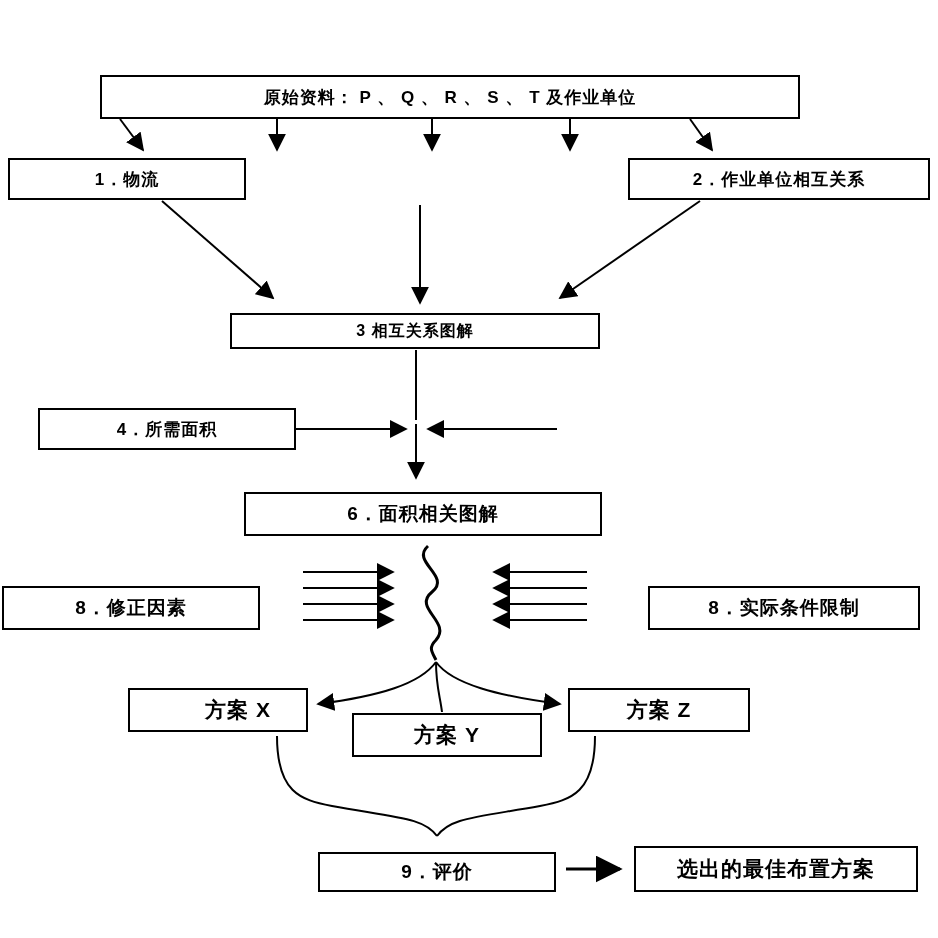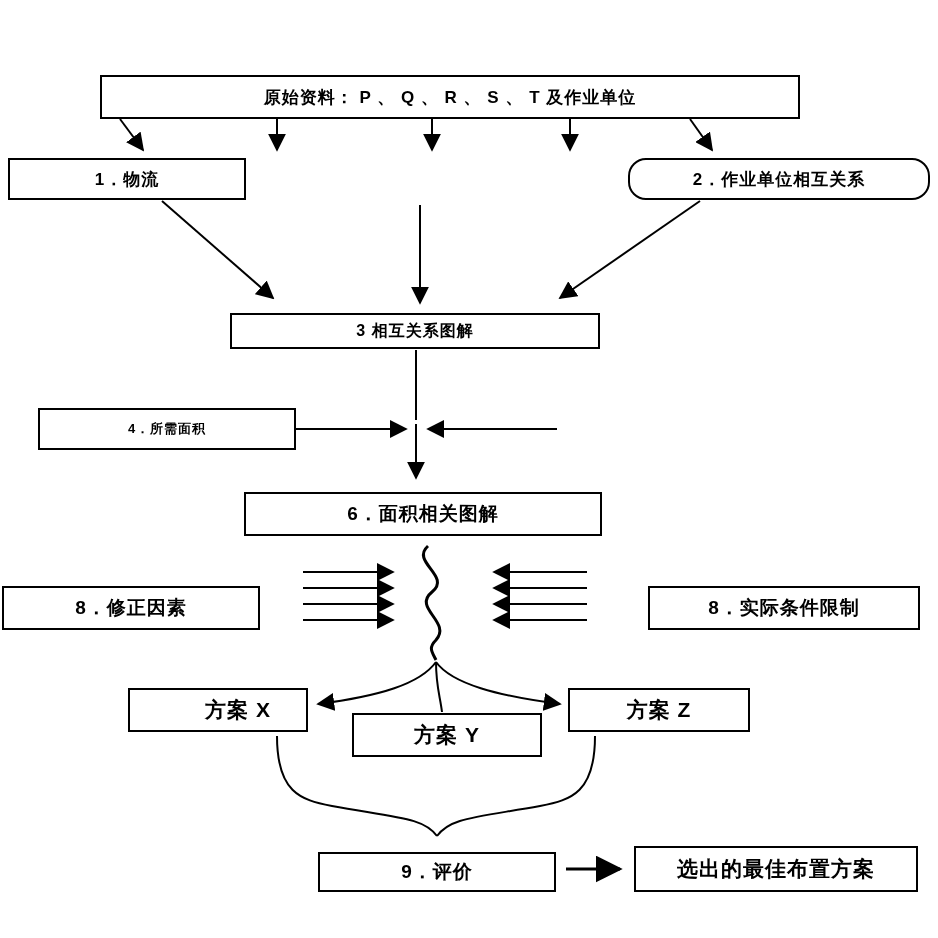--- a/index.html
+++ b/index.html
@@ -31,23 +31,23 @@
     align-items: center;
     justify-content: center;
     text-align: left;
     color: #000000;
     font-weight: bold;
     letter-spacing: 1px;
     z-index: 5;
   }
   .n-source   { left: 100px; top: 75px;  width: 700px; height: 44px; font-size: 17px; }
   .n-flow     { left: 8px;   top: 158px; width: 238px; height: 42px; font-size: 17px; }
-  .n-rel      { left: 628px; top: 158px; width: 302px; height: 42px; font-size: 17px; border-radius: 18px; }
+  .n-rel      { left: 628px; top: 158px; width: 302px; height: 42px; font-size: 17px; }
   .n-diagram  { left: 230px; top: 313px; width: 370px; height: 36px; font-size: 16px; }
-  .n-need     { left: 38px;  top: 408px; width: 258px; height: 42px; font-size: 13px; }
+  .n-need     { left: 38px;  top: 408px; width: 258px; height: 42px; font-size: 17px; }
   .n-avail    { left: 558px; top: 408px; width: 246px; height: 42px; font-size: 17px; }
   .n-areadia  { left: 244px; top: 492px; width: 358px; height: 44px; font-size: 19px; }
   .n-correct  { left: 2px;   top: 586px; width: 258px; height: 44px; font-size: 19px; }
   .n-limit    { left: 600px; top: 586px; width: 272px; height: 44px; font-size: 19px; margin-left: 48px; }
   .n-planx    { left: 128px; top: 688px; width: 180px; height: 44px; font-size: 21px; padding-left: 40px; }
   .n-plany    { left: 352px; top: 713px; width: 190px; height: 44px; font-size: 21px; }
   .n-planz    { left: 568px; top: 688px; width: 182px; height: 44px; font-size: 21px; }
   .n-eval     { left: 318px; top: 852px; width: 238px; height: 40px; font-size: 19px; }
   .n-best     { left: 634px; top: 846px; width: 284px; height: 46px; font-size: 21px; }
 </style>

